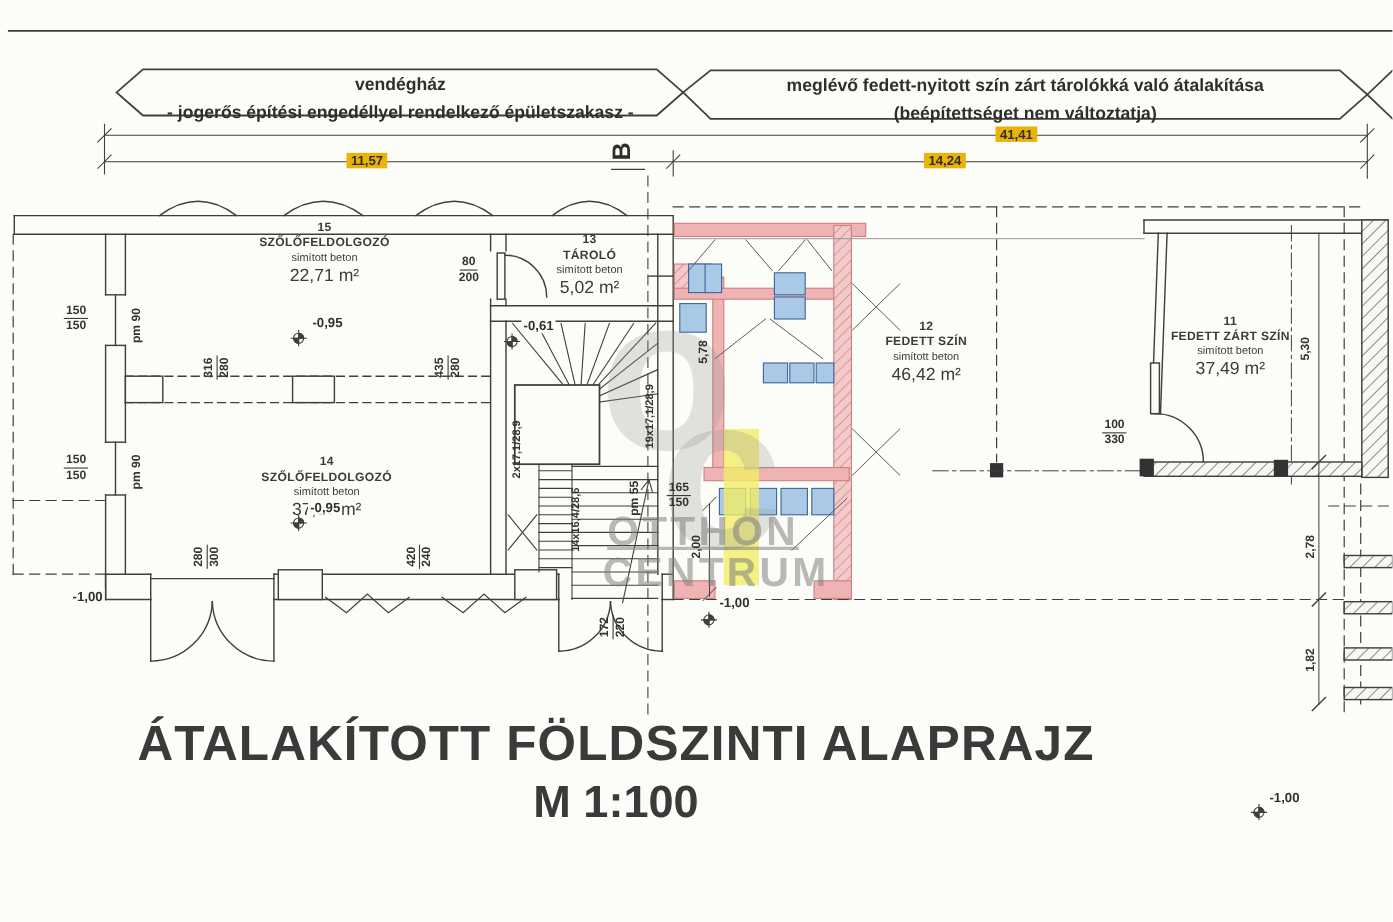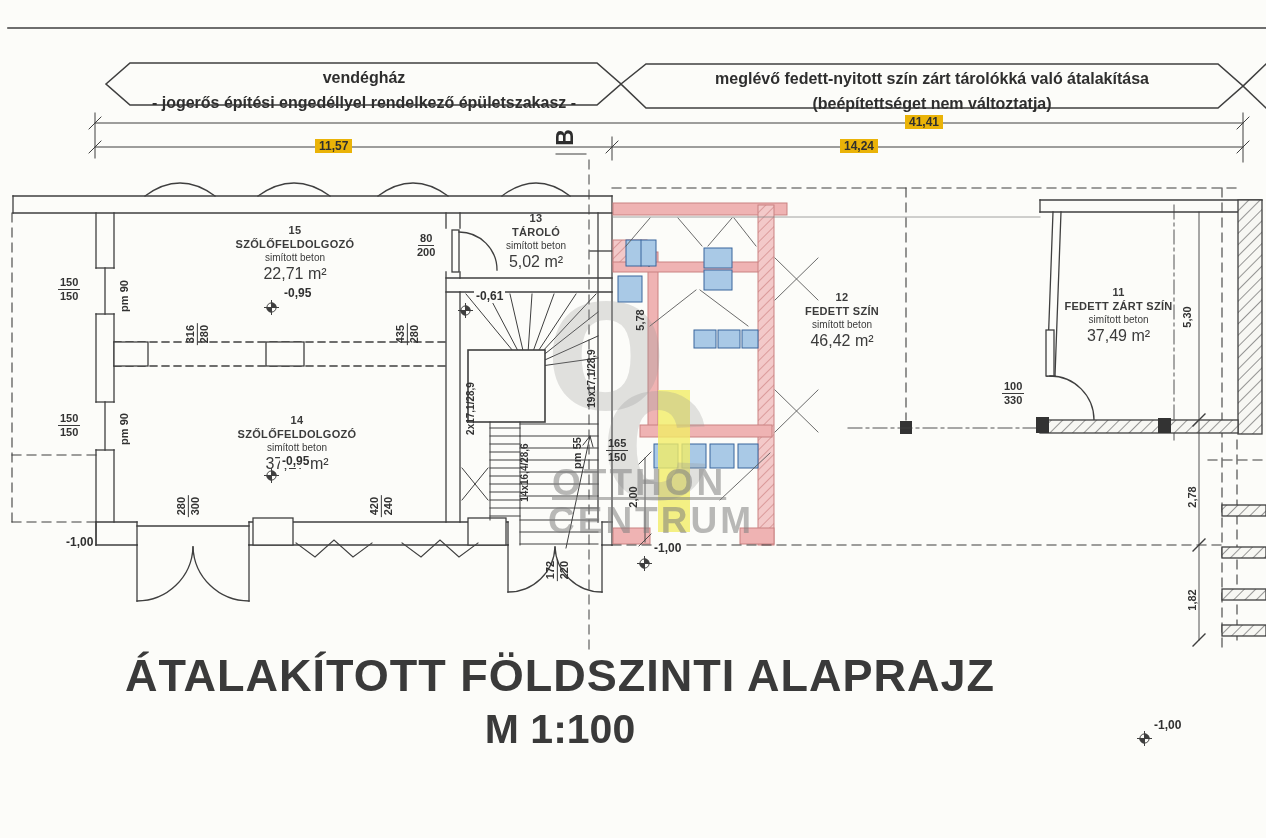--- a/index.html
+++ b/index.html
@@ -295,21 +295,21 @@
 <div class="banner" style="left:646px;top:67px;width:572px;">
   <div>meglévő fedett-nyitott szín zárt tárolókká való átalakítása</div>
   <div>(beépítettséget nem változtatja)</div>
 </div>
 
 <div class="dlab" style="left:905px;top:115px;">41,41</div>
 <div class="dlab" style="left:315px;top:139px;">11,57</div>
 <div class="dlab" style="left:840px;top:139px;">14,24</div>
 <div class="bmark" style="left:557px;top:124px;">B</div>
 
-<div class="room" style="left:195px;top:224px;width:200px;">
+<div class="room" style="left:195px;top:201px;width:200px;">
   <div class="num">15</div>
   <div class="nm">SZŐLŐFELDOLGOZÓ</div>
   <div class="fin">simított beton</div>
   <div class="ar">22,71 m²</div>
 </div>
 <div class="room" style="left:466px;top:212px;width:140px;">
   <div class="num">13</div>
   <div class="nm">TÁROLÓ</div>
   <div class="fin">simított beton</div>
   <div class="ar">5,02 m²</div>

